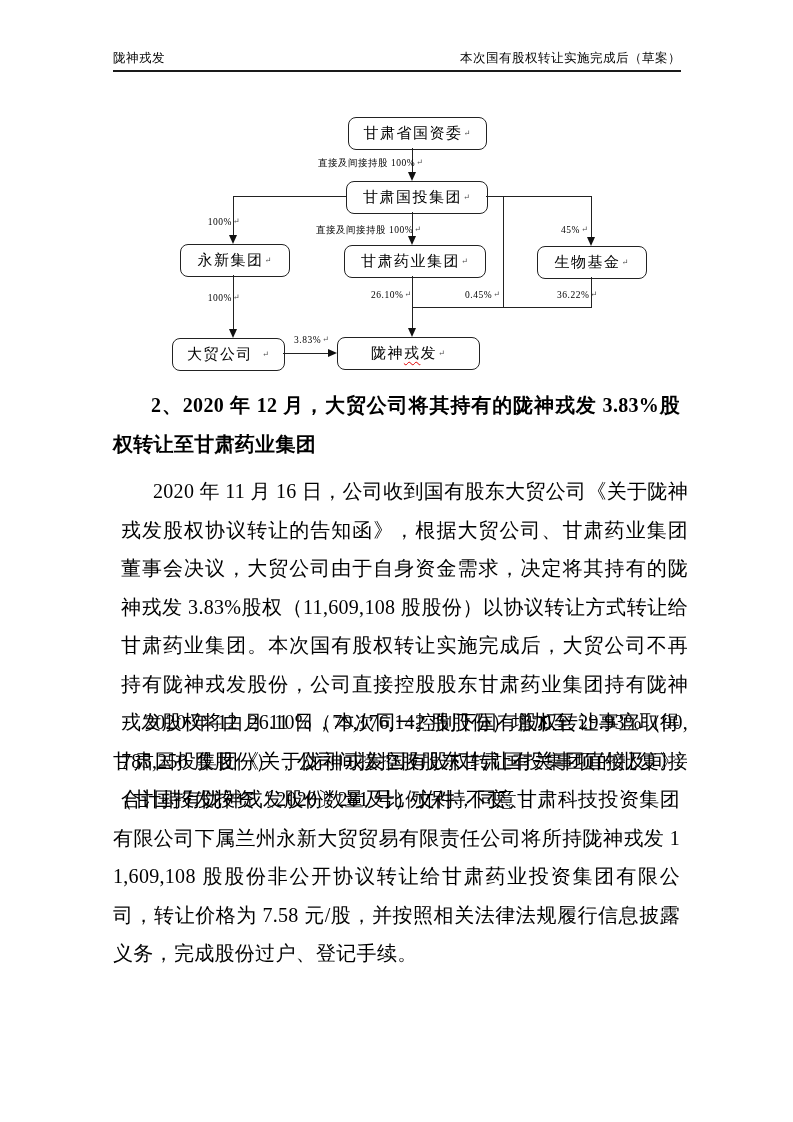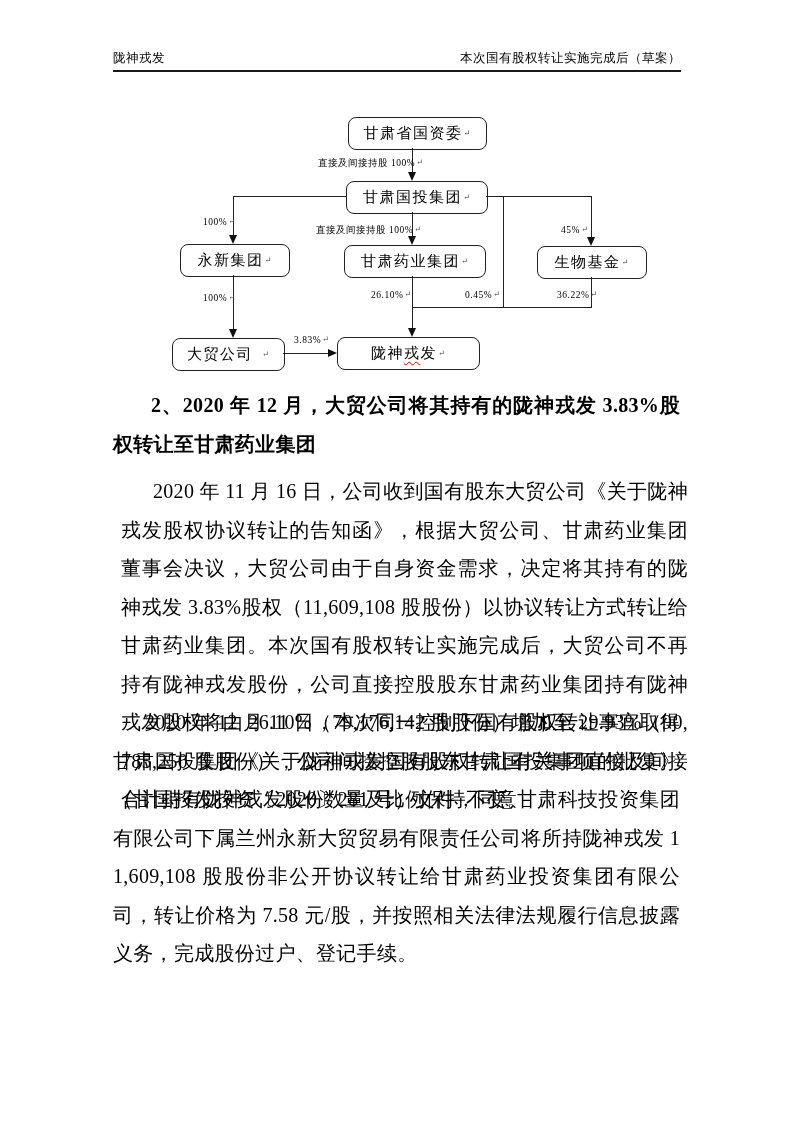--- a/index.html
+++ b/index.html
@@ -30,21 +30,21 @@
     border-top:9px solid #111;
   }
   .arrow-right {
     position:absolute; width:0; height:0;
     border-top:4px solid transparent; border-bottom:4px solid transparent;
     border-left:9px solid #111;
   }
   .edge-label {
     position:absolute; font-size:9.5px; white-space:nowrap; letter-spacing:0.5px;
   }
-  .ta-r { text-align:left; }
+  .ta-r { text-align:right; }
   .mark { font-size:8px; color:#444; margin-left:1px; vertical-align:1px; }
   .typo {
     text-decoration:underline; text-decoration-style:wavy;
     text-decoration-color:#dd0000; text-decoration-thickness:1px;
     text-underline-offset:3px;
   }
   
   .para {
     position:absolute; left:113px; width:567px;
     font-size:20px; line-height:38.5px; text-align:justify;

